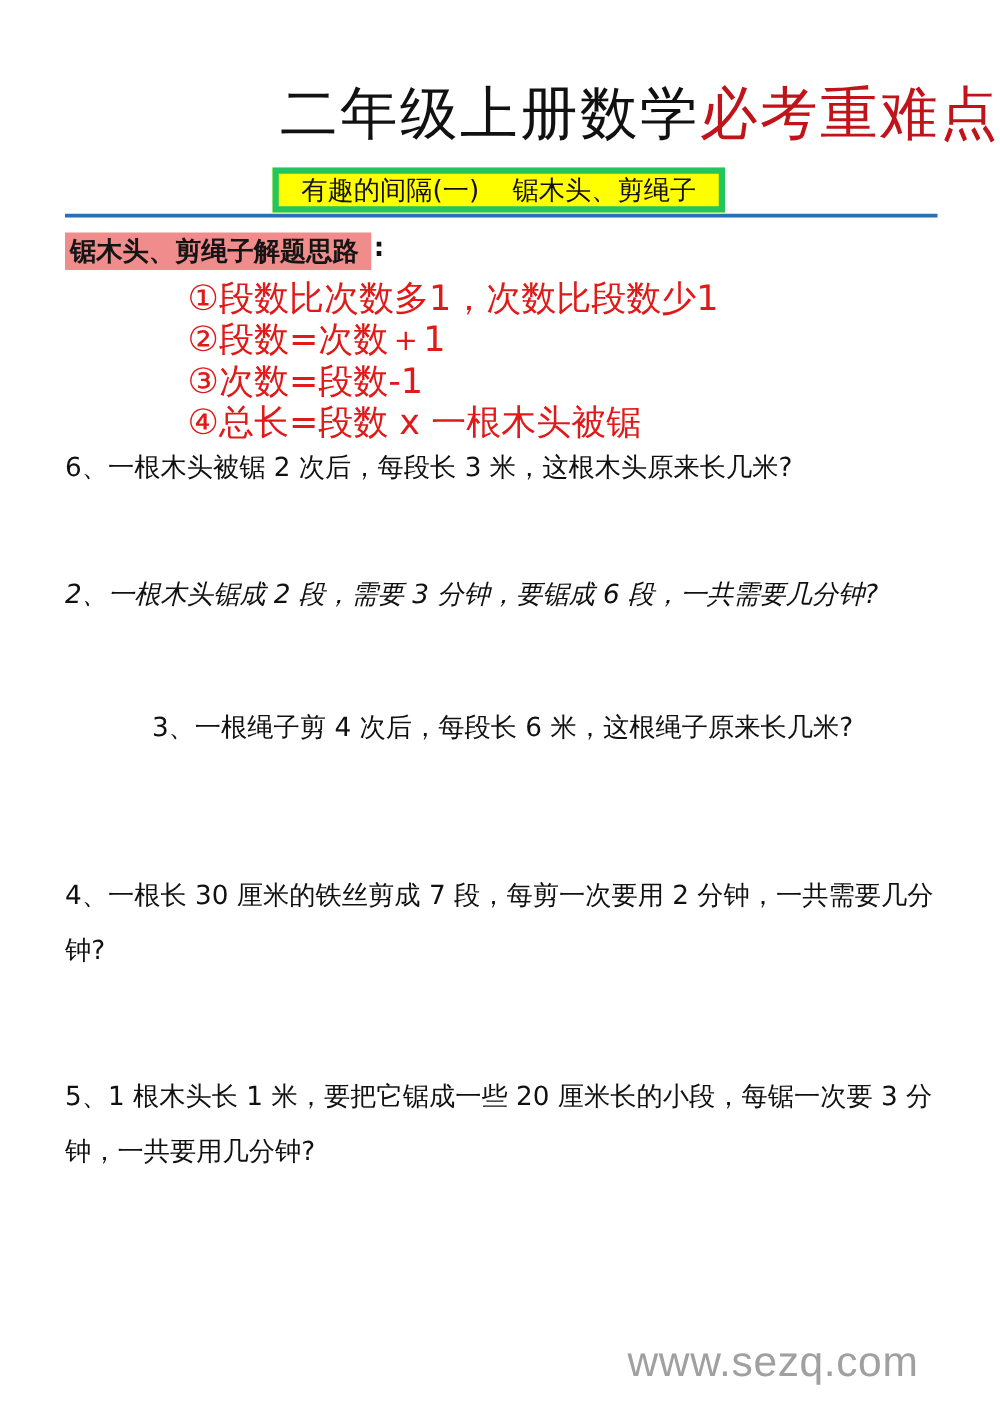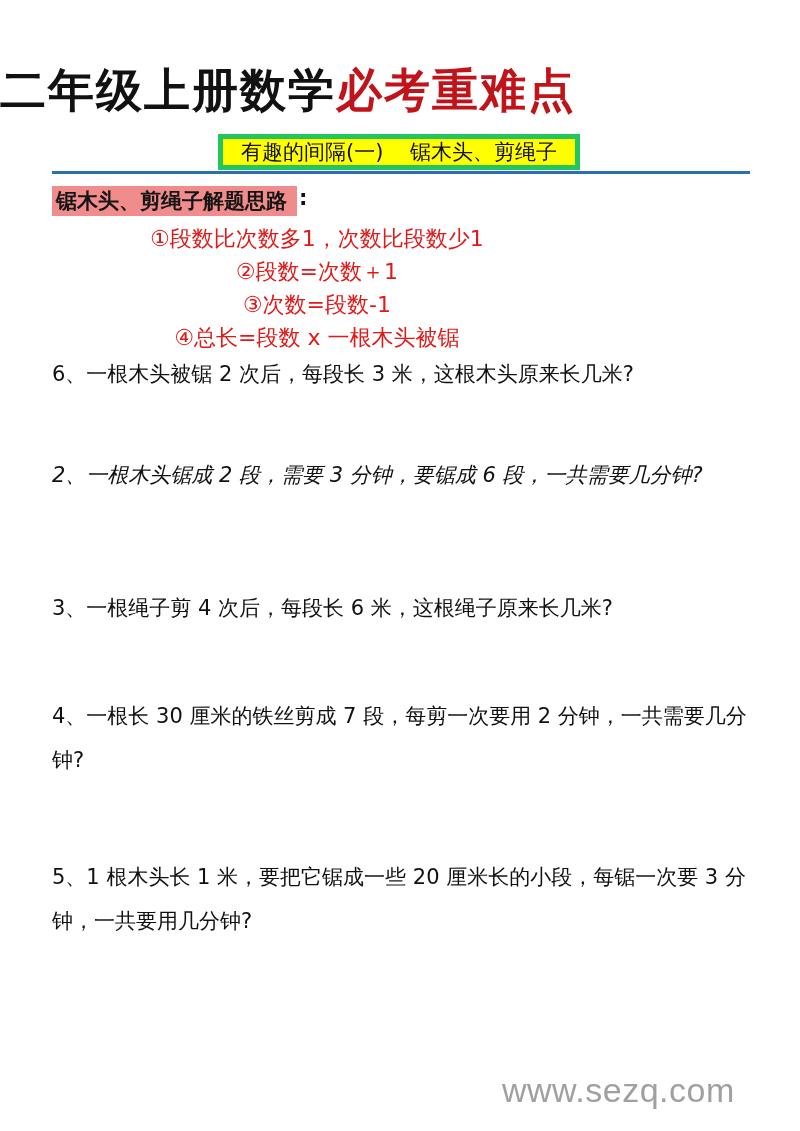--- a/index.html
+++ b/index.html
@@ -13,23 +13,23 @@
       position: relative;
       overflow: hidden;
       font-family: "DejaVu Sans", sans-serif;
       color: #111;
     }
     .title {
       position: absolute;
       top: 62px;
       left: 0;
       width: 800px;
-      text-align: left;
+      text-align: right;
       font-size: 46px;
-      font-weight: bold;
+      font-weight: normal;
       letter-spacing: 2px;
       line-height: 56px;
       font-family: "DejaVu Serif", serif;
     }
     .title .black { color: #111111; }
     .title .red { color: #c0141a; }
     .subtitle-box {
       position: absolute;
       top: 134px;
       left: 218px;
@@ -80,40 +80,39 @@
     }
     .tips {
       position: absolute;
       top: 222px;
       left: 150px;
       margin: 0;
       padding: 0;
       list-style: none;
     }
     .tips li {
-      font-size: 22px;
+      font-size: 28px;
       color: #e01919;
       height: 33px;
       line-height: 33px;
       white-space: nowrap;
       font-family: "DejaVu Sans", sans-serif;
-      text-align: center;
     }
     .question {
       position: absolute;
       left: 52px;
       width: 700px;
       font-size: 21px;
       line-height: 44px;
       color: #111;
       font-family: "DejaVu Sans", sans-serif;
     }
     #q1 { top: 352px; }
     #q2 { top: 453px; font-style: italic; }
-    #q3 { top: 586px; }
+    #q3 { top: 560px; text-align: center; }
     #q4 { top: 694px; }
     #q5 { top: 855px; }
     .watermark {
       position: absolute;
       top: 1052px;
       left: 502px;
       font-size: 34px;
       color: #a0a0a0;
       font-family: "Liberation Sans", sans-serif;
       letter-spacing: 0.5px;

